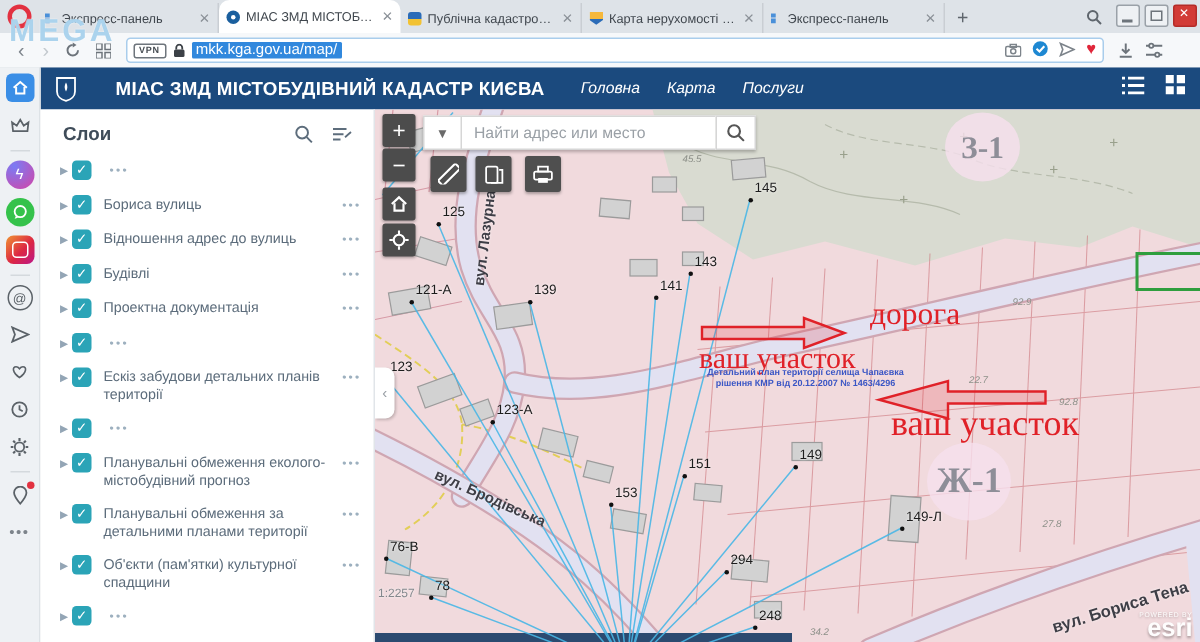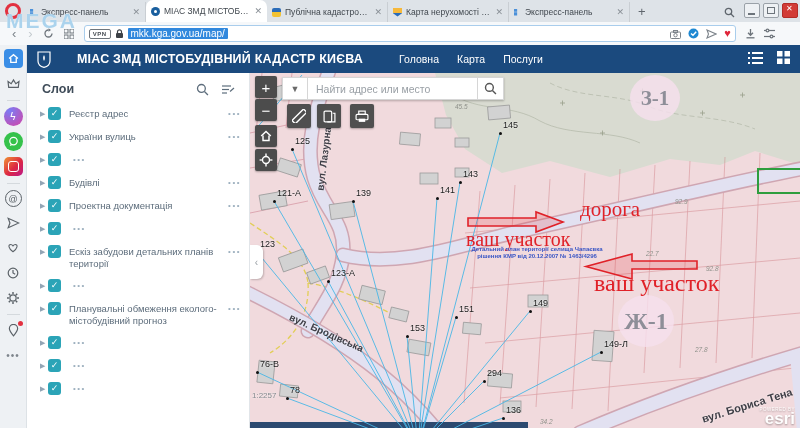--- a/index.html
+++ b/index.html
@@ -47,21 +47,21 @@
   .vpn-badge{font-size:6px;font-weight:bold;color:#474d53;border:1px solid #6e757c;border-radius:2px;
     padding:1px 3px;letter-spacing:.5px;}
   .url-text{background:#3188dd;color:#fff;font-size:10px;padding:0 3px;border-radius:1px;}
   .field-icons{margin-left:auto;display:flex;align-items:center;gap:7px;}
   .heart{color:#e0263a;font-size:11px;line-height:1;}
   
   .appheader{position:absolute;left:27px;top:45px;width:773px;height:28px;background:#1b4a7e;
     display:flex;align-items:center;color:#fff;}
   .app-logo{margin-left:10px;display:flex;}
   .app-title{margin-left:9px;font-size:12.5px;font-weight:bold;letter-spacing:.2px;white-space:nowrap;padding-left:17px;}
-  .app-menu{display:flex;gap:18px;margin-left:36px;font-size:10.5px;}
+  .app-menu{display:flex;gap:18px;margin-left:24px;font-size:10.5px;font-style:italic;}
   .app-menu span{cursor:default;}
   .hdr-icons{margin-left:auto;margin-right:10px;display:flex;gap:14px;align-items:center;}
   
   .operabar{position:absolute;left:0;top:45px;width:27px;height:383px;background:#eef1f4;
     border-right:1px solid #dde2e6;display:flex;flex-direction:column;align-items:center;box-sizing:border-box;}
   .ob-icon{width:19px;height:19px;margin-top:6px;display:flex;align-items:center;justify-content:center;
     font-size:12px;color:#5b6268;flex:none;position:relative;}
   .ob-home{background:#3a8ee6;border-radius:4px;margin-top:4px;}
   .ob-circle{border-radius:50%;}
   .ob-messenger{background:radial-gradient(circle at 30% 20%,#7a7cf5,#d444a6);color:#fff;font-size:10px;}
@@ -353,32 +353,32 @@
               <line x1="1" y1="10" x2="6" y2="10"></line>
               <path d="M9 8.5 L13 5"></path>
             </g>
           </svg>
       </span>
     </div>
     <div id="layer-list">
         <div class="lrow">
           <span class="lcaret">▶</span>
           <span class="lcheck">✓</span>
-          <span class="llabel">Реєстр адрес</span>
-          <span class="ldots">•••</span>
-        </div>
-        <div class="lrow">
-          <span class="lcaret">▶</span>
-          <span class="lcheck">✓</span>
-          <span class="llabel">України вулиць</span>
-          <span class="ldots">•••</span>
-        </div>
-        <div class="lrow">
-          <span class="lcaret">▶</span>
-          <span class="lcheck">✓</span>
+          <span class="ldots">•••</span>
+        </div>
+        <div class="lrow">
+          <span class="lcaret">▶</span>
+          <span class="lcheck">✓</span>
+          <span class="llabel">Бориса вулиць</span>
+          <span class="ldots">•••</span>
+        </div>
+        <div class="lrow">
+          <span class="lcaret">▶</span>
+          <span class="lcheck">✓</span>
+          <span class="llabel">Відношення адрес до вулиць</span>
           <span class="ldots">•••</span>
         </div>
         <div class="lrow">
           <span class="lcaret">▶</span>
           <span class="lcheck">✓</span>
           <span class="llabel">Будівлі</span>
           <span class="ldots">•••</span>
         </div>
         <div class="lrow">
           <span class="lcaret">▶</span>
@@ -404,25 +404,27 @@
         </div>
         <div class="lrow">
           <span class="lcaret">▶</span>
           <span class="lcheck">✓</span>
           <span class="llabel">Планувальні обмеження еколого-містобудівний прогноз</span>
           <span class="ldots">•••</span>
         </div>
         <div class="lrow">
           <span class="lcaret">▶</span>
           <span class="lcheck">✓</span>
-          <span class="ldots">•••</span>
-        </div>
-        <div class="lrow">
-          <span class="lcaret">▶</span>
-          <span class="lcheck">✓</span>
+          <span class="llabel">Планувальні обмеження за детальними планами території</span>
+          <span class="ldots">•••</span>
+        </div>
+        <div class="lrow">
+          <span class="lcaret">▶</span>
+          <span class="lcheck">✓</span>
+          <span class="llabel">Об'єкти (пам'ятки) культурної спадщини</span>
           <span class="ldots">•••</span>
         </div>
         <div class="lrow">
           <span class="lcaret">▶</span>
           <span class="lcheck">✓</span>
           <span class="ldots">•••</span>
         </div>
       </div>
   </div>
 
@@ -597,21 +599,21 @@
           <div class="mlabel" style="left: 156px; top: 262px;">
             <span class="dot"></span>
             <span class="mtext">153</span>
           </div>
           <div class="mlabel" style="left: 233px; top: 307px;">
             <span class="dot"></span>
             <span class="mtext">294</span>
           </div>
           <div class="mlabel" style="left: 252px; top: 344px;">
             <span class="dot"></span>
-            <span class="mtext">136</span>
+            <span class="mtext">248</span>
           </div>
           <div class="mlabel" style="left: 6px; top: 298px;">
             <span class="dot"></span>
             <span class="mtext">76-В</span>
           </div>
           <div class="mlabel" style="left: 36px; top: 324px;">
             <span class="dot"></span>
             <span class="mtext">78</span>
           </div>
         </div>

